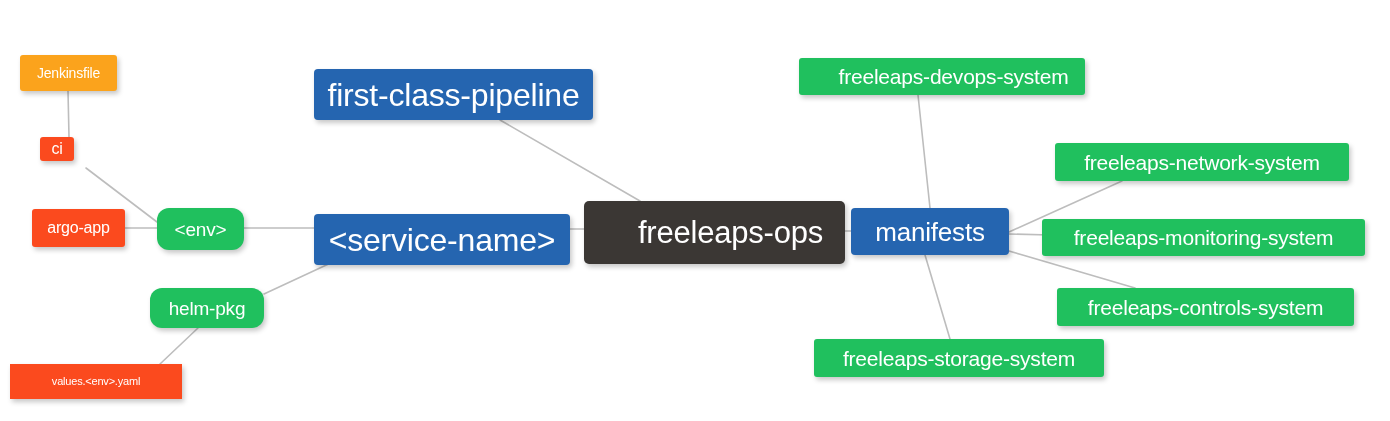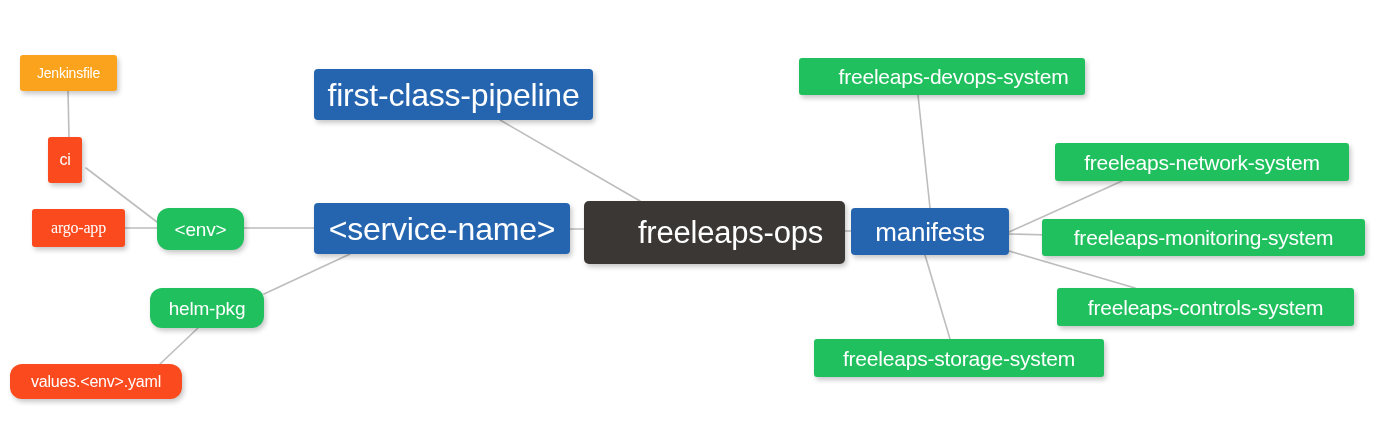--- a/index.html
+++ b/index.html
@@ -66,22 +66,22 @@
     font-size: 14px;
     border-radius: 3px;
   }
   .lvl-red {
     background: #fb4a1e;
     font-size: 16px;
     border-radius: 3px;
   }
   .lvl-red-sm {
     background: #fb4a1e;
-    font-size: 16px;
-    border-radius: 12px;
+    font-size: 11px;
+    border-radius: 0;
   }
 </style>
 </head>
 <body>
 
 <div id="canvas">
 
   <svg id="edges" viewBox="0 0 1390 421" xmlns="http://www.w3.org/2000/svg">
       <line x1="68" y1="59" x2="69" y2="105" stroke="#bdbdbd" stroke-width="1.6" stroke-linecap="round"></line>
       <line x1="86" y1="136" x2="157" y2="190" stroke="#bdbdbd" stroke-width="1.6" stroke-linecap="round"></line>
@@ -96,39 +96,39 @@
       <line x1="1009" y1="200" x2="1122" y2="149" stroke="#bdbdbd" stroke-width="1.6" stroke-linecap="round"></line>
       <line x1="1009" y1="202" x2="1050" y2="203" stroke="#bdbdbd" stroke-width="1.6" stroke-linecap="round"></line>
       <line x1="1009" y1="219" x2="1135" y2="256" stroke="#bdbdbd" stroke-width="1.6" stroke-linecap="round"></line>
       <line x1="925" y1="223" x2="950" y2="307" stroke="#bdbdbd" stroke-width="1.6" stroke-linecap="round"></line>
     </svg>
 
   <div id="nodes">
       <div class="node lvl-orange" style="left: 20px; top: 23px; width: 97px; height: 36px;">
         <span>Jenkinsfile</span>
       </div>
-      <div class="node lvl-red" style="left: 48px; top: 105px; width: 34px; height: 46px;">
+      <div class="node lvl-red" style="left: 40px; top: 105px; width: 34px; height: 24px;">
         <span>ci</span>
       </div>
-      <div class="node lvl-red" style="left: 32px; top: 177px; width: 93px; height: 38px; font-family: Liberation Serif, serif;">
+      <div class="node lvl-red" style="left: 32px; top: 177px; width: 93px; height: 38px;">
         <span>argo-app</span>
       </div>
       <div class="node lvl-green-md" style="left: 157px; top: 176px; width: 87px; height: 42px;">
         <span>&lt;env&gt;</span>
       </div>
       <div class="node lvl-green-md" style="left: 150px; top: 256px; width: 114px; height: 40px;">
         <span>helm-pkg</span>
       </div>
       <div class="node lvl-red-sm" style="left: 10px; top: 332px; width: 172px; height: 35px;">
         <span>values.&lt;env&gt;.yaml</span>
       </div>
       <div class="node lvl-blue" style="left: 314px; top: 37px; width: 279px; height: 51px;">
         <span>first-class-pipeline</span>
       </div>
-      <div class="node lvl-blue" style="left: 314px; top: 171px; width: 256px; height: 51px;">
+      <div class="node lvl-blue" style="left: 314px; top: 182px; width: 256px; height: 51px;">
         <span>&lt;service-name&gt;</span>
       </div>
       <div class="node lvl-root" style="left: 584px; top: 169px; width: 261px; height: 63px;">
         <span>freeleaps-ops</span>
       </div>
       <div class="node lvl-blue-sm" style="left: 851px; top: 176px; width: 158px; height: 47px;">
         <span>manifests</span>
       </div>
       <div class="node lvl-green" style="left: 799px; top: 26px; width: 286px; height: 37px; padding-left: 23px;">
         <span>freeleaps-devops-system</span>

